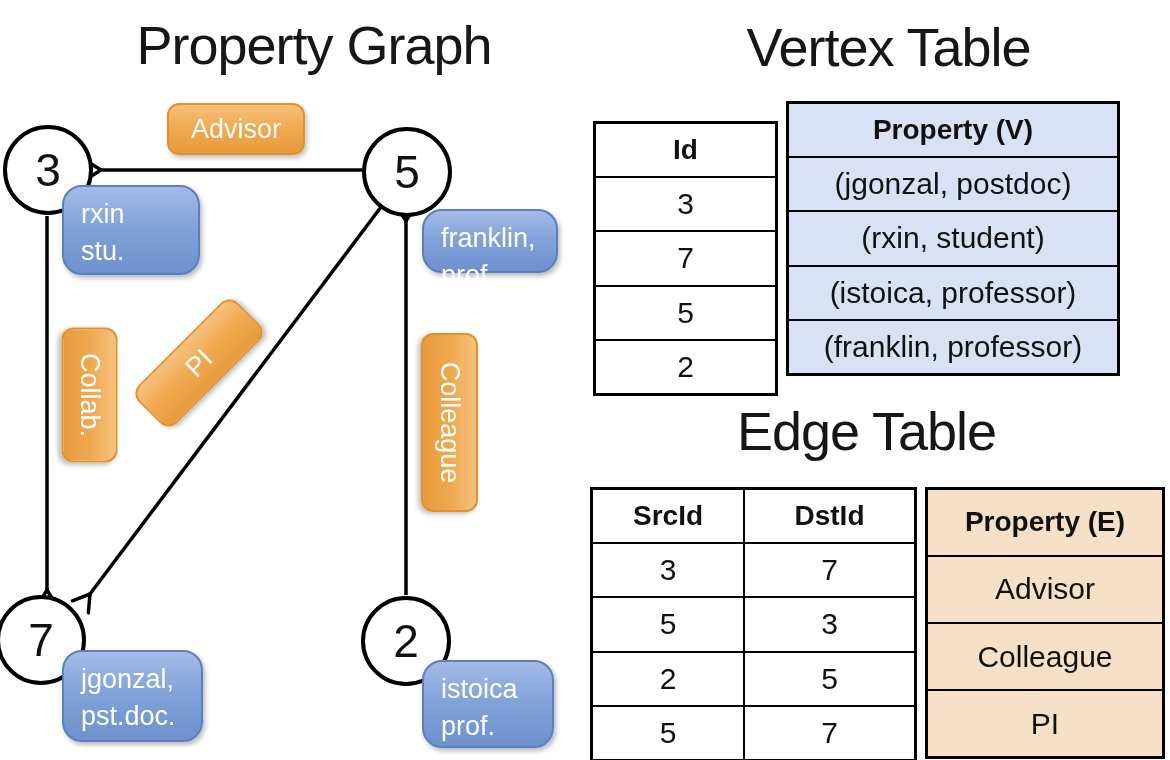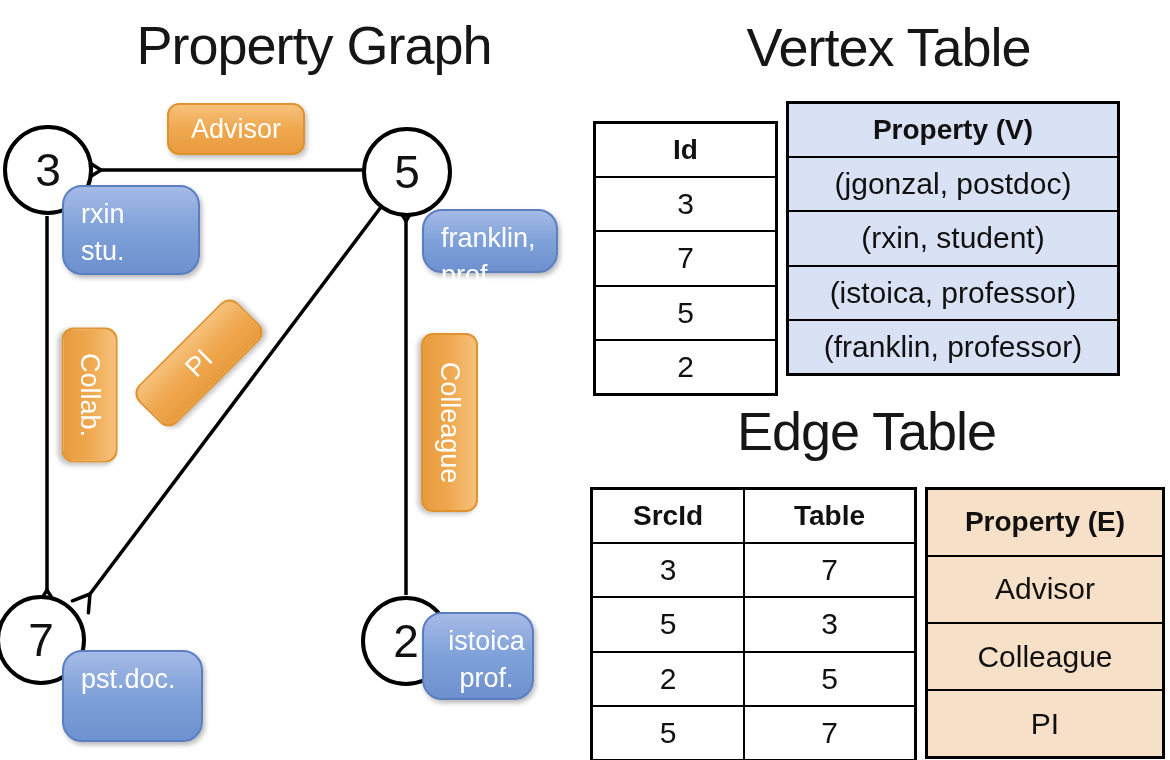--- a/index.html
+++ b/index.html
@@ -38,21 +38,21 @@
     position:absolute; box-sizing:border-box; z-index:3;
     background:linear-gradient(180deg,#a5bae6 0%,#80a2d9 48%,#6e91cf 100%);
     border:2px solid #5b7ec2; border-radius:20px;
     box-shadow:2px 3px 5px rgba(0,0,0,0.28);
     color:#fff; font-size:27px; line-height:1.38;
     padding:9px 0 0 17px;
   }
   .b-rxin     { left:62px;  top:185px; width:138px; height:90px; }
   .b-franklin { left:422px; top:185px; width:136px; height:64px;margin-top:24px; }
   .b-jgonzal  { left:62px;  top:650px; width:141px; height:92px; }
-  .b-istoica  { left:422px; top:612px; width:112px; height:88px;text-align:center; }
+  .b-istoica  { left:422px; top:660px; width:132px; height:88px; }
 
   .elabel {
     position:absolute; box-sizing:border-box; z-index:3;
     background:linear-gradient(180deg,#f6c17c 0%,#efa84f 50%,#e99b3d 100%);
     border:2px solid #e0922f; border-radius:12px;
     box-shadow:2px 3px 5px rgba(0,0,0,0.25);
     color:#fff; font-size:27px;
     display:flex; align-items:center; justify-content:center;
     white-space:nowrap;
   }
@@ -119,20 +119,21 @@
 
   <div class="vprop b-rxin">
     <div>rxin</div>
     <div>stu.</div>
   </div>
   <div class="vprop b-franklin">
     <div>franklin,</div>
     <div>prof.</div>
   </div>
   <div class="vprop b-jgonzal">
+    <div>jgonzal,</div>
     <div>pst.doc.</div>
   </div>
   <div class="vprop b-istoica">
     <div>istoica</div>
     <div>prof.</div>
   </div>
 
   <div class="elabel l-advisor">Advisor</div>
   <div class="elabel l-collab">Collab.</div>
   <div class="elabel l-pi">PI</div>
@@ -175,21 +176,21 @@
     <tr>
       <td>(franklin, professor)</td>
     </tr>
   </tbody>
     </table>
 
   <table class="tbl et-ids">
     <tbody>
         <tr>
       <th style="width:150px">SrcId</th>
-      <th>Table</th>
+      <th>DstId</th>
     </tr>
     <tr>
       <td class="num">3</td>
       <td class="num">7</td>
     </tr>
     <tr>
       <td class="num">5</td>
       <td class="num">3</td>
     </tr>
     <tr>

